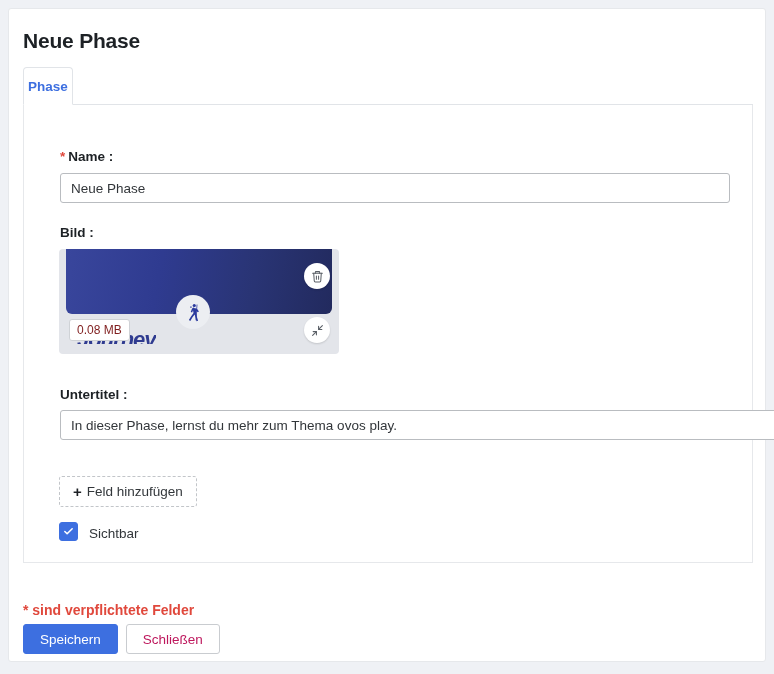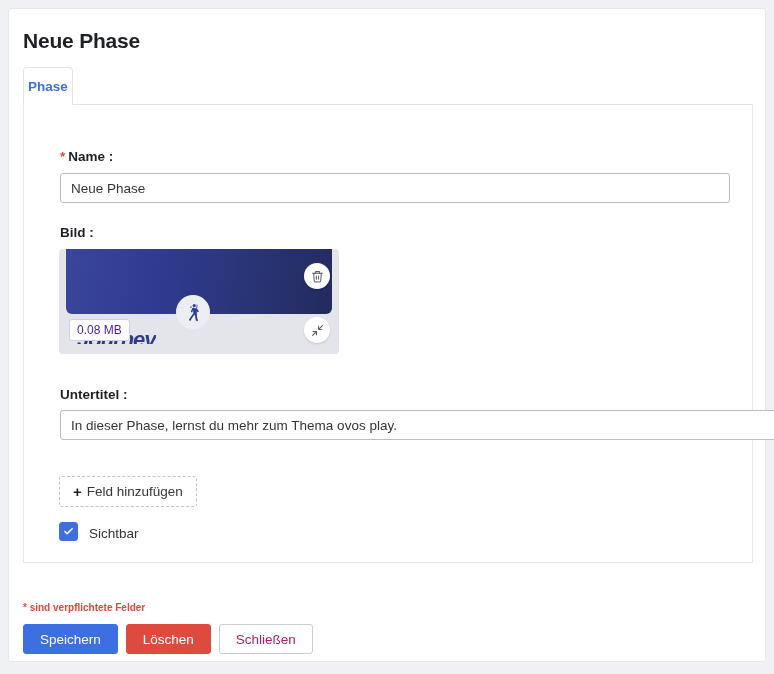--- a/index.html
+++ b/index.html
@@ -173,21 +173,21 @@
 
   .size-badge {
     position: absolute;
     left: 10px;
     top: 70px;
     padding: 3px 7px;
     background: #ffffff;
     border: 1px solid #cfd2d6;
     border-radius: 3px;
     font-size: 12px;
-    color: #4c1d95;
+    color: #7f1d1d;
     line-height: 14px;
   }
 
   
   .dashed-btn {
     position: absolute;
     left: 50px;
     top: 467px;
     height: 31px;
     padding: 0 13px;
@@ -233,21 +233,21 @@
   .check-label {
     font-size: 13.5px;
     color: #32363a;
   }
 
   
   .required-note {
     position: absolute;
     left: 14px;
     top: 593px;
-    font-size: 10px;
+    font-size: 14px;
     font-weight: bold;
     color: #e0483c;
   }
   .footer-actions {
     position: absolute;
     left: 14px;
     top: 615px;
     display: flex;
     gap: 8px;
   }
@@ -340,17 +340,16 @@
         <polyline points="20 6 9 17 4 12"></polyline>
       </svg>
     </span>
     <span class="check-label">Sichtbar</span>
   </div>
 
   <div class="required-note">* sind verpflichtete Felder</div>
 
   <div class="footer-actions">
     <button class="btn btn-primary">Speichern</button>
-    <button class="btn btn-danger">Löschen</button>
     <button class="btn btn-default">Schließen</button>
   </div>
 
 </div>
 
 </body></html>

